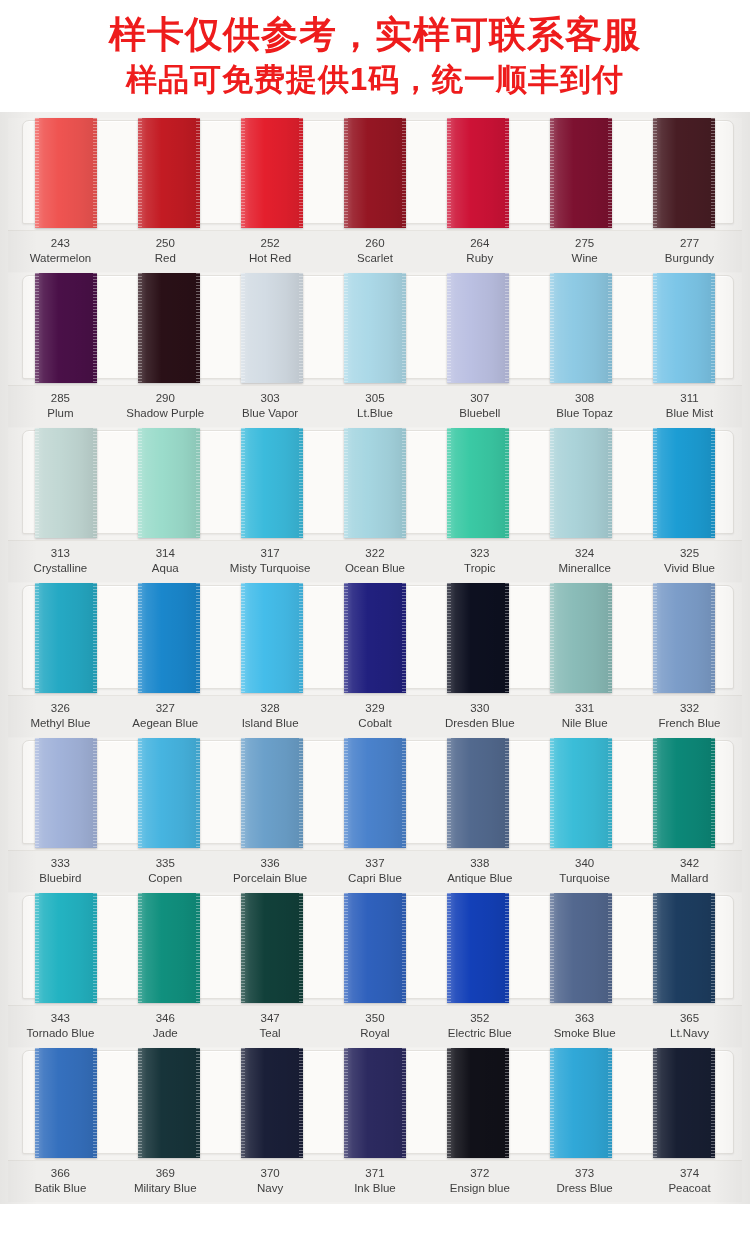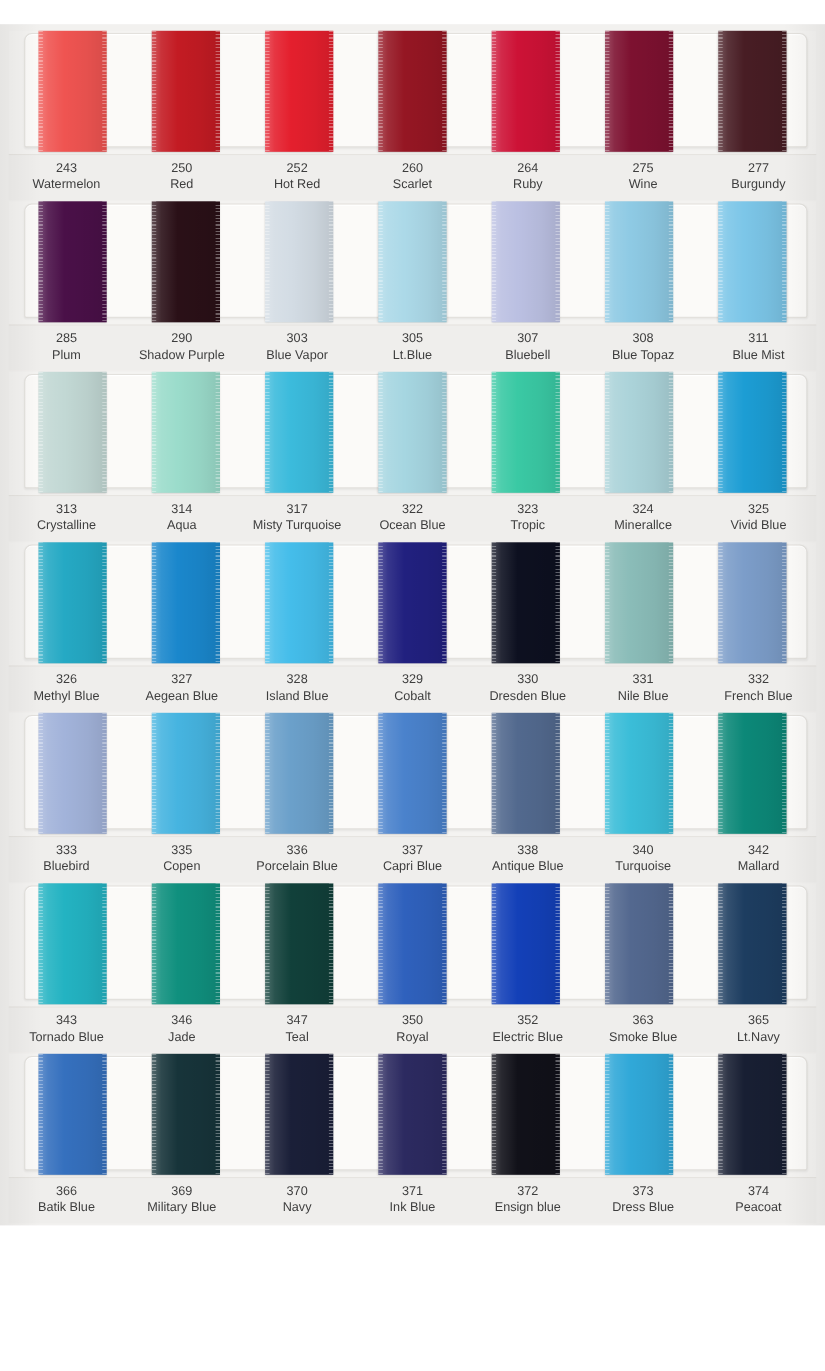--- a/index.html
+++ b/index.html
@@ -91,20 +91,22 @@
   .lb-cell { width:14.28%; text-align:center; }
   .code { display:block; font-size:11.5px; color:#3e3e3e; line-height:15px; }
   .name { display:block; font-size:11.5px; color:#3e3e3e; line-height:15px; white-space:nowrap; }
 </style>
 </head>
 <body>
 
 <div id="page">
 
   <div class="banner">
+    <div class="banner-line l1">样卡仅供参考，实样可联系客服</div>
+    <div class="banner-line l2">样品可免费提供1码，统一顺丰到付</div>
   </div>
 
   <div class="card" id="card">
       <div class="row">
         <div class="panel"></div>
         <div class="swatches">
           <div class="sw-cell">
             <div class="ribbon" style="background: rgb(239, 84, 81);"></div>
           </div>
           <div class="sw-cell">

